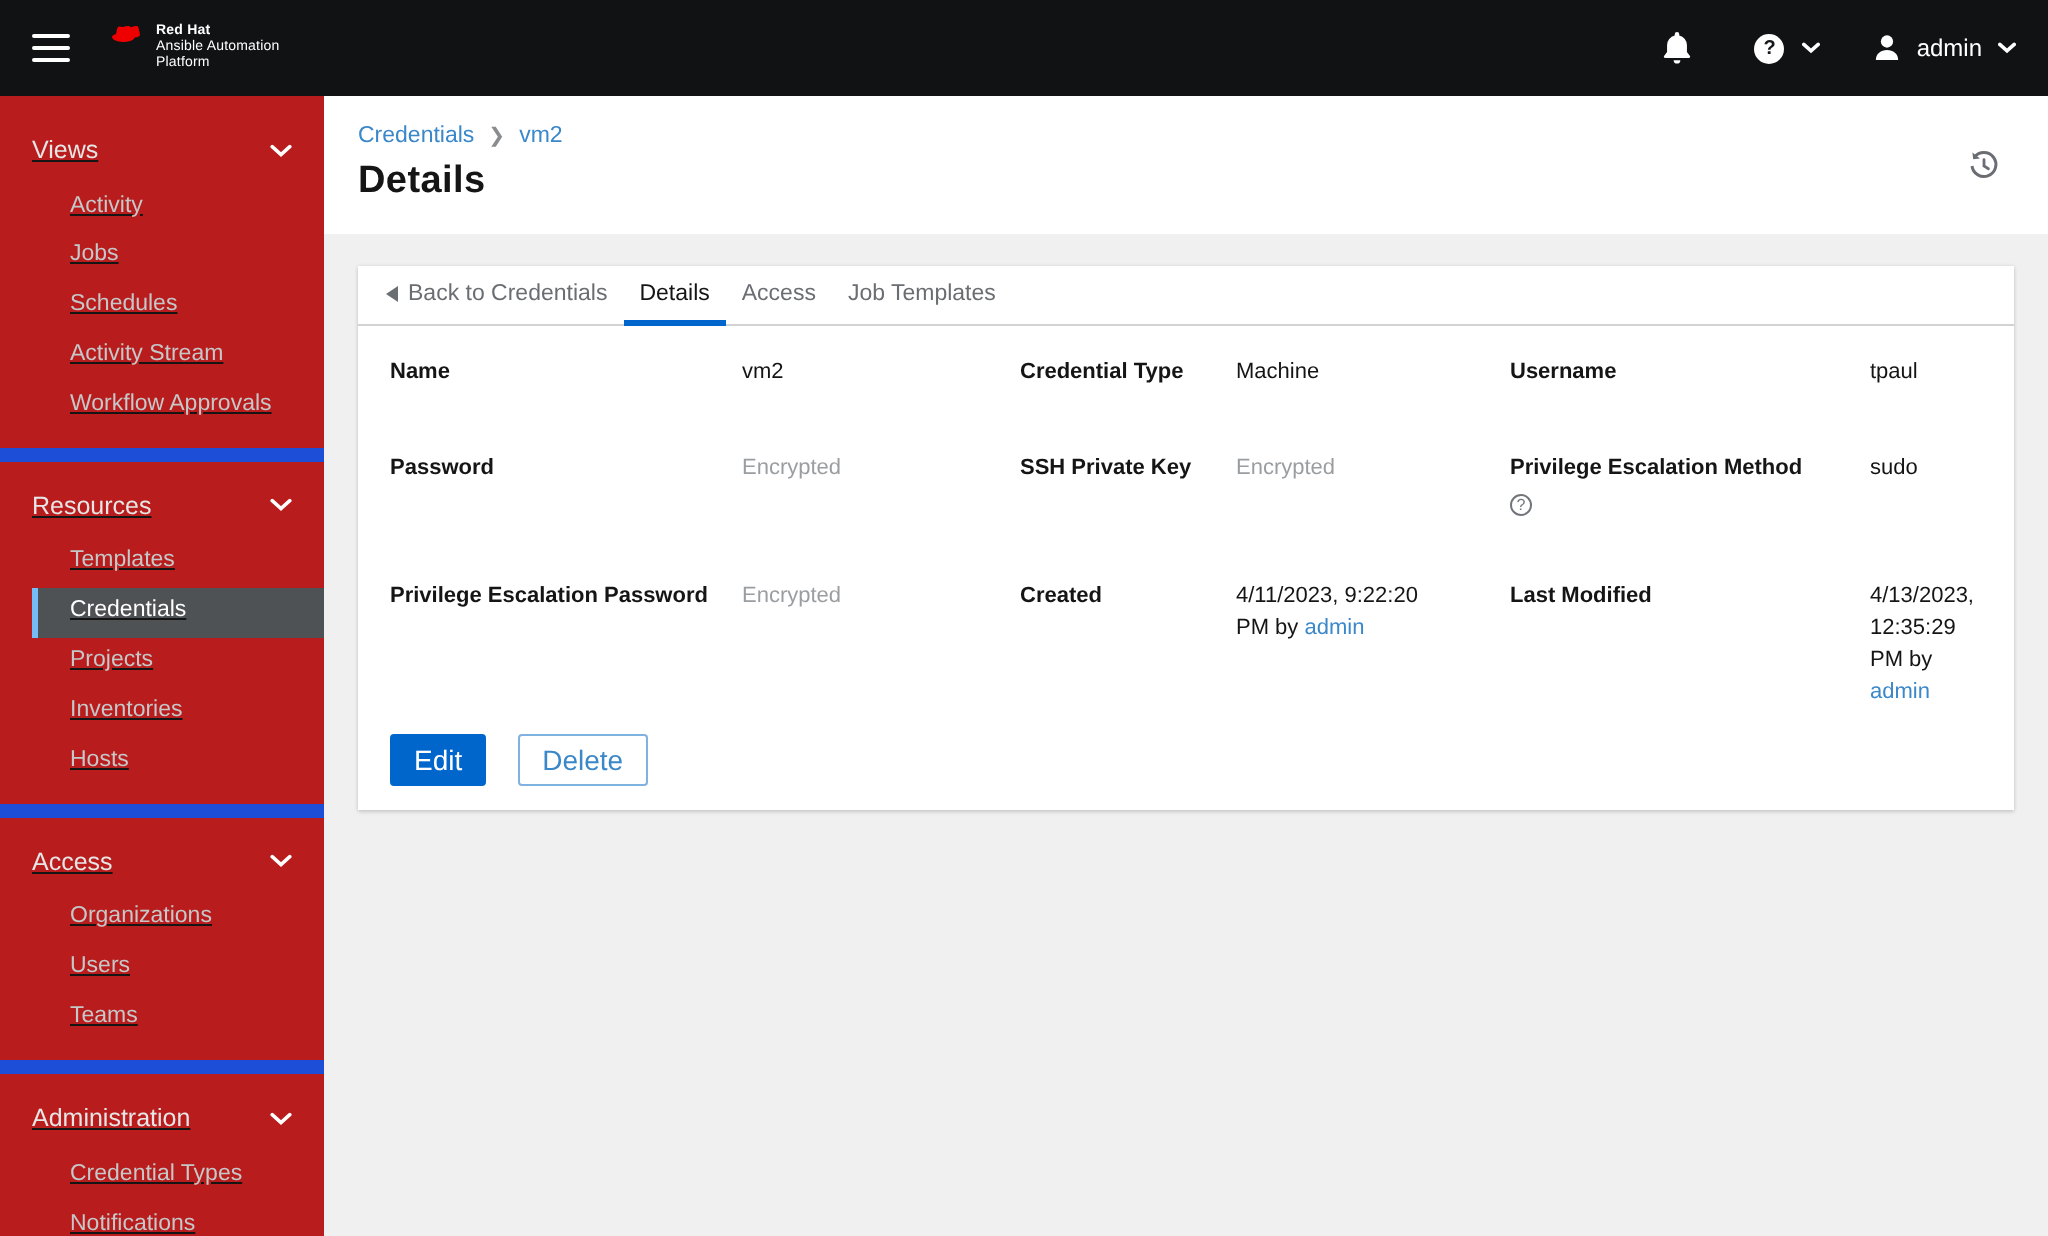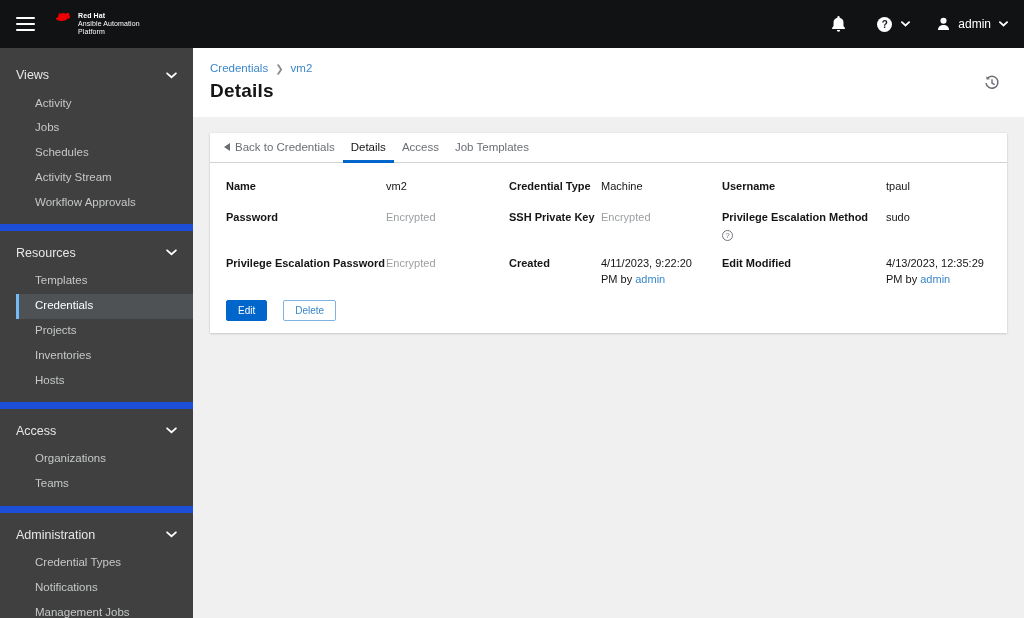--- a/index.html
+++ b/index.html
@@ -26,21 +26,21 @@
   .icon-btn{ background:none; border:none; cursor:pointer; color:#fff; display:flex; align-items:center;}
   .help-group{ display:flex; align-items:center; gap:9px; margin-left:31px; cursor:pointer;}
   .q-circle{ width:15px; height:15px; border-radius:50%; background:#fff; color:#14181c;
     font-size:10px; font-weight:700; display:flex; align-items:center; justify-content:center;}
   .user-group{ display:flex; align-items:center; gap:8px; margin-left:27px; cursor:pointer; color:#fff;}
   .user-name{ font-size:12px; }
   .caret{ width:9px; height:6px; color:#fff; }
   
   .lower{ flex:1; display:flex; min-height:0; }
   
-  .sidebar{ width:193px; flex:none; background:#404040; overflow:hidden; padding-top:5px; }
+  .sidebar{ width:162px; flex:none; background:#b91c1c; overflow:hidden; padding-top:5px;text-decoration:underline; }
   .nav-section{ padding:6px 0 9px; }
   .nav-section + .nav-section{ border-top:7px solid #1d4ed8; }
   .nav-header{ display:flex; align-items:center; justify-content:space-between;
     padding:9px 16px 9px 16px; font-size:12.5px; color:#e6e6e6; cursor:pointer;}
   .nav-header .chev{ width:11px; height:7px; color:#fff; }
   .nav-list{ list-style:none; padding-left:16px; }
   .nav-item{ padding:5.5px 16px; font-size:11.5px; color:#c5c7c8; cursor:pointer;
     border-left:3px solid transparent; line-height:1.2; }
   .nav-item.active{ background:#4f5255; border-left-color:#73bcf7; color:#fff; }
   
@@ -59,32 +59,32 @@
   .tab{ position:relative; background:none; border:none; cursor:pointer;
     padding:8px 8px 9px; font-size:11.5px; color:#6a6e73;
     display:flex; align-items:center; gap:5px; font-family:Liberation Sans, sans-serif;}
   .tab.active{ color:#151515; }
   .tab.active::after{ content:''; position:absolute; left:0; right:0; bottom:-1px;
     height:3px; background:#0066cc; }
   .back-tri{ width:6px; height:8px; color:#6a6e73; }
   
   .details{ padding:16px 16px 10px;
     display:grid; grid-template-columns:144px 107px 76px 105px 148px 1fr;
-    column-gap:16px; row-gap:15px; font-size:11px; align-items:start;}
+    column-gap:16px; row-gap:15px; font-size:11px; align-items:start;gap:32px;}
   .term{ font-weight:700; color:#151515; white-space:nowrap; line-height:1.3;}
   .term .help-icon{ display:inline-flex; width:11px; height:11px; border:1px solid #72767b;
     border-radius:50%; color:#72767b; font-size:8px; font-weight:400; align-items:center;
     justify-content:center; margin-top:6px; cursor:pointer;}
   .term .help-row{ display:block; }
   .desc{ color:#151515; line-height:1.45; }
   .desc.encrypted{ color:#9b9ea1; }
   .desc a{ color:#3a87c9; text-decoration:none; cursor:pointer;}
   
   .actions{ display:flex; gap:16px; padding:2px 16px 12px; }
-  .btn{ font-family:inherit; font-size:10px; border-radius:2px; cursor:pointer; padding:4px 11px;}
+  .btn{ font-family:inherit; font-size:14px; border-radius:2px; cursor:pointer; padding:4px 11px;}
   .btn-primary{ background:#0066cc; color:#fff; border:1px solid #0066cc; }
   .btn-secondary{ background:#fff; color:#3a87c9; border:1px solid #7fb2e0; }
 </style>
 </head>
 <body>
 
 <header class="masthead">
   <button class="burger" aria-label="toggle navigation">
     <span></span>
       <span></span>
@@ -161,20 +161,21 @@
       </div>
       <div class="nav-section">
         <div class="nav-header">
           <span>Access</span>
           <svg viewBox="0 0 10 6" class="chev">
             <path d="M1 1l4 3.6L9 1" fill="none" stroke="currentColor" stroke-width="1.6" stroke-linecap="round"></path>
           </svg>
         </div>
         <ul class="nav-list">
           <li class="nav-item">Organizations</li>
+          <li class="nav-item">Users</li>
           <li class="nav-item">Teams</li>
         </ul>
       </div>
       <div class="nav-section">
         <div class="nav-header">
           <span>Administration</span>
           <svg viewBox="0 0 10 6" class="chev">
             <path d="M1 1l4 3.6L9 1" fill="none" stroke="currentColor" stroke-width="1.6" stroke-linecap="round"></path>
           </svg>
         </div>
@@ -228,21 +229,21 @@
             <div class="term"><span>Password</span></div>
             <div class="desc encrypted">Encrypted</div>
             <div class="term"><span>SSH Private Key</span></div>
             <div class="desc encrypted">Encrypted</div>
             <div class="term"><span>Privilege Escalation Method</span><span class="help-row"><span class="help-icon">?</span></span></div>
             <div class="desc">sudo</div>
             <div class="term"><span>Privilege Escalation Password</span></div>
             <div class="desc encrypted">Encrypted</div>
             <div class="term"><span>Created</span></div>
             <div class="desc">4/11/2023, 9:22:20 PM by <a>admin</a></div>
-            <div class="term"><span>Edit Modified</span></div>
+            <div class="term"><span>Last Modified</span></div>
             <div class="desc">4/13/2023, 12:35:29 PM by <a>admin</a></div>
           </div>
 
         <div class="actions">
           <button class="btn btn-primary">Edit</button>
           <button class="btn btn-secondary">Delete</button>
         </div>
       </div>
     </div>
   </main>

